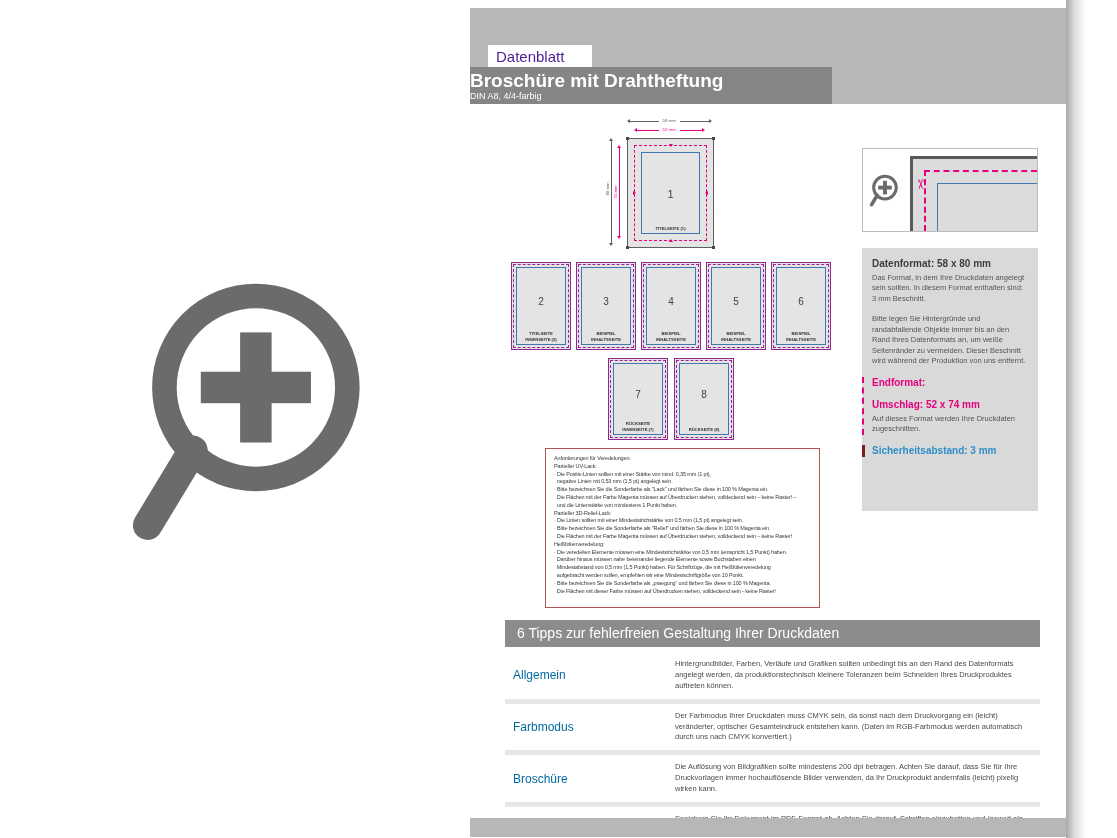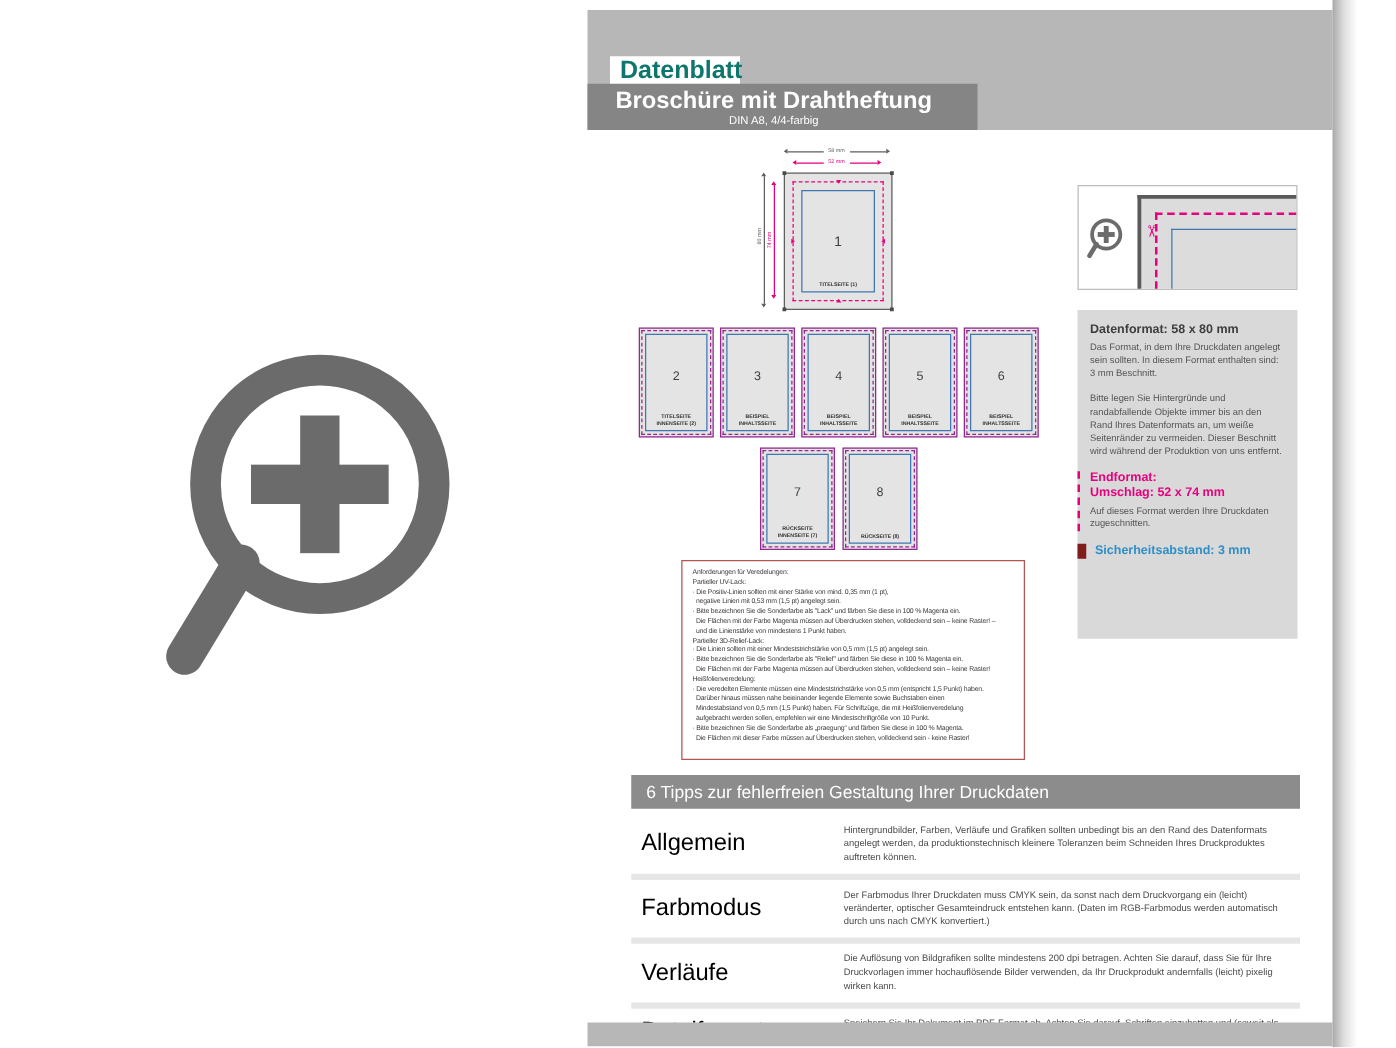--- a/index.html
+++ b/index.html
@@ -8,23 +8,23 @@
 
   
   .big-zoom{position:absolute;left:130px;top:276px;width:236px;height:278px;}
 
   
   .doc{position:absolute;left:470px;top:0;width:620px;height:838px;}
   .band{position:absolute;left:0;top:8px;width:596px;height:96px;background:#b7b7b7;}
   .edge{position:absolute;left:596px;top:0;width:20px;height:838px;
         background:linear-gradient(to right,#a9a9a9 0%,#dedede 45%,#ffffff 100%);}
   .tab{position:absolute;left:18px;top:45px;width:104px;height:23px;background:#fff;
-       font-size:20px;color:#0f766e;line-height:23px;padding-left:8px;box-sizing:border-box;font-weight:bold;}
-  .titlebar{position:absolute;left:0;top:67px;width:312px;height:37px;background:#858585;
-            color:#fff;text-align:center;box-sizing:border-box;padding:3px 14px 0 0;}
+       font-size:15px;color:#4c1d95;line-height:23px;padding-left:8px;box-sizing:border-box;}
+  .titlebar{position:absolute;left:0;top:67px;width:362px;height:37px;background:#858585;
+            color:#fff;text-align:left;box-sizing:border-box;padding:3px 14px 0 0;}
   .titlebar .title{font-size:19px;font-weight:bold;line-height:21px;}
   .titlebar .subtitle{font-size:9px;line-height:11px;}
   .footer{position:absolute;left:0;top:818px;width:596px;height:19px;background:#b7b7b7;}
 
   
   .dim-h{position:absolute;display:flex;align-items:center;height:6px;}
   .dim-h .ln{flex:1;border-top:1px solid currentColor;}
   .dim-h .lb{font-size:6px;line-height:6px;transform:scale(.72);white-space:nowrap;padding:0 1px;}
   .dim-h::before{content:"";width:0;height:0;border-top:2px solid transparent;border-bottom:2px solid transparent;border-right:3px solid currentColor;}
   .dim-h::after{content:"";width:0;height:0;border-top:2px solid transparent;border-bottom:2px solid transparent;border-left:3px solid currentColor;}
@@ -72,30 +72,30 @@
   .corner .cutV{position:absolute;left:11px;top:11px;bottom:0;border-left:2px dashed #e6007e;}
   .corner .safeH{position:absolute;left:24px;top:24px;right:0;border-top:1px solid #4077b0;}
   .corner .safeV{position:absolute;left:24px;top:24px;bottom:0;border-left:1px solid #4077b0;}
   .scis{position:absolute;left:2px;top:18px;font-size:13px;color:#e6007e;transform:rotate(90deg);}
 
   .sb-gray{position:absolute;left:392px;top:248px;width:176px;height:263px;background:#d9d9d9;
            box-sizing:border-box;padding:10px 10px 0 10px;}
   .sb-title{font-size:10px;font-weight:bold;color:#3d3d3d;line-height:1.25;}
   .sb-p{font-size:7.5px;color:#555;line-height:1.4;margin:2px 0 10px;}
   .sb-end{border-left:2px dashed #e6007e;margin-left:-10px;padding-left:8px;margin-bottom:8px;}
-  .sb-safe{border-left:7px solid #7f1d1d;margin-left:-10px;padding-left:7px;}
-  .mag{color:#e6007e;} .blue{color:#2e8fc7;}
+  .sb-safe{border-left:3px solid #7f1d1d;margin-left:-10px;padding-left:7px;}
+  .mag{color:#e6007e;margin-top:10px;} .blue{color:#2e8fc7;}
 
   
   .tips-header{position:absolute;left:35px;top:620px;width:535px;height:27px;background:#8c8c8c;
                color:#fff;font-size:14px;line-height:27px;padding-left:12px;box-sizing:border-box;}
   .tips-rows{position:absolute;left:35px;top:652px;width:535px;}
   .tip-row{display:flex;background:#fff;}
   .tip-row + .tip-row{border-top:5px solid #e6e6e6;}
-  .tip-label{width:152px;padding-left:8px;display:flex;align-items:center;font-size:19px;color:#000000;flex:none;}
+  .tip-label{width:152px;padding-left:8px;display:flex;align-items:center;font-size:12px;color:#0369a1;flex:none;}
   .tip-text{flex:1;padding:7px 10px;font-size:7.5px;line-height:1.45;color:#4a4a4a;}
 </style>
 </head>
 <body>
 
 <div class="canvas">
 
   <svg class="big-zoom" viewBox="0 0 240 280">
     <circle cx="128" cy="112" r="93" fill="none" stroke="#6b6b6b" stroke-width="25"></circle>
     <rect x="72" y="96" width="112" height="32" fill="#6b6b6b"></rect>
@@ -235,21 +235,21 @@
     <div class="tips-rows">
         <div class="tip-row">
         <div class="tip-label">Allgemein</div>
         <div class="tip-text">Hintergrundbilder, Farben, Verläufe und Grafiken sollten unbedingt bis an den Rand des Datenformats angelegt werden, da produktionstechnisch kleinere Toleranzen beim Schneiden Ihres Druckproduktes auftreten können.</div>
       </div>
         <div class="tip-row">
         <div class="tip-label">Farbmodus</div>
         <div class="tip-text">Der Farbmodus Ihrer Druckdaten muss CMYK sein, da sonst nach dem Druckvorgang ein (leicht) veränderter, optischer Gesamteindruck entstehen kann. (Daten im RGB-Farbmodus werden automatisch durch uns nach CMYK konvertiert.)</div>
       </div>
         <div class="tip-row">
-        <div class="tip-label">Verläufe</div>
+        <div class="tip-label">Broschüre</div>
         <div class="tip-text">Die Auflösung von Bildgrafiken sollte mindestens 200 dpi betragen. Achten Sie darauf, dass Sie für Ihre Druckvorlagen immer hochauflösende Bilder verwenden, da Ihr Druckprodukt andernfalls (leicht) pixelig wirken kann.</div>
       </div>
         <div class="tip-row">
         <div class="tip-label">Dateiformat</div>
         <div class="tip-text">Speichern Sie Ihr Dokument im PDF-Format ab. Achten Sie darauf, Schriften einzubetten und (soweit als möglich) Transparenzen zu reduzieren.</div>
       </div>
       </div>
 
     <div class="footer"></div>
   </div>

